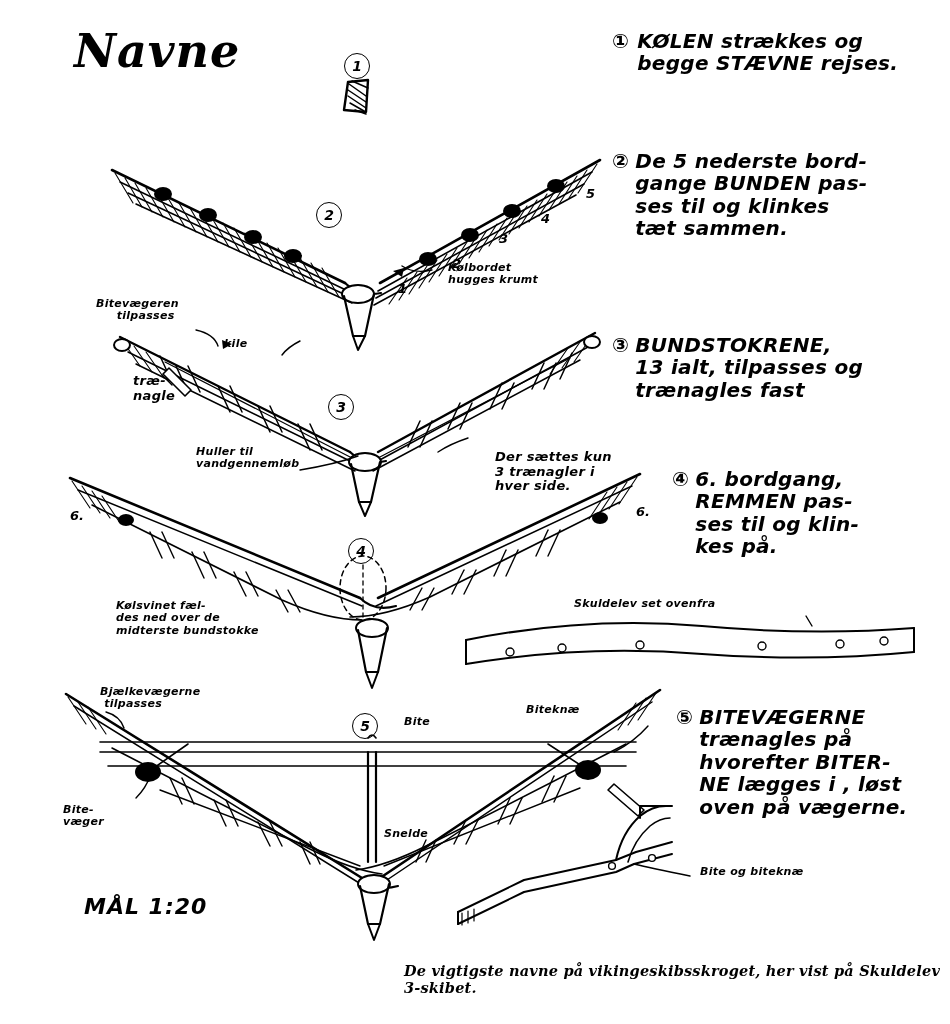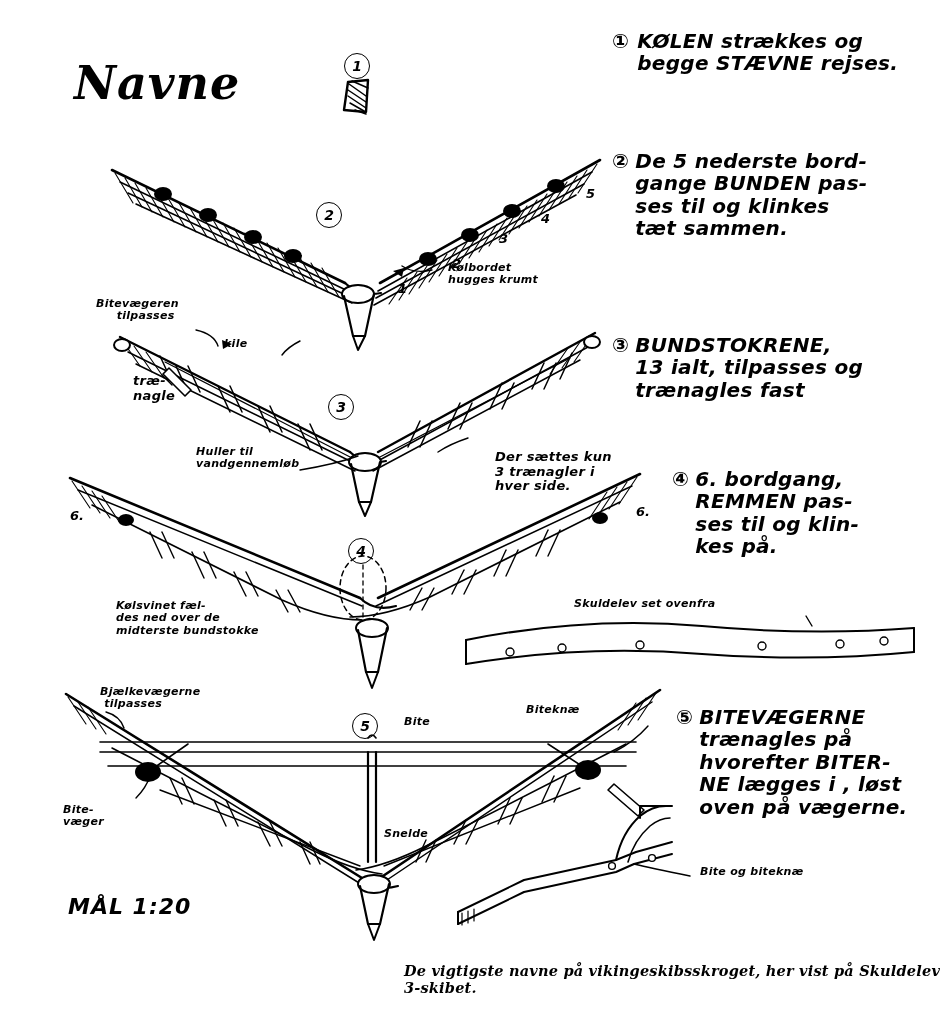--- a/index.html
+++ b/index.html
@@ -267,21 +267,21 @@
         <path d="M648 726 q -14 16 -34 26"></path>
       </g>
 
       <g fill="#000" stroke="none">
         <path d="M222 340 l10 4 l-9 5 z"></path>
         <path d="M404 268 l-11 3 l9 6 z"></path>
       </g>
     </g>
   </svg>
 
-  <div class="title" style="left:74px;top:24px;margin-top:32px;">Navne</div>
+  <div class="title" style="left:74px;top:24px;">Navne</div>
 
   <div class="circnum" style="left:344px;top:53px;">1</div>
   <div class="circnum" style="left:316px;top:202px;">2</div>
   <div class="circnum" style="left:328px;top:394px;">3</div>
   <div class="circnum" style="left:348px;top:538px;">4</div>
   <div class="circnum" style="left:352px;top:713px;">5</div>
 
   <div style="position:absolute;left:612px;top:30px;display:flex;gap:8px;">
     <span class="hand step-text" style="position:static;">①</span>
     <span class="hand step-text lbl-lines" style="position:static;">KØLEN strækkes og
@@ -360,17 +360,17 @@
 
   <div class="hand note" style="left:384px;top:828px;">Snelde</div>
 
   <div class="hand note" style="left:526px;top:704px;">Biteknæ</div>
 
   <div class="hand note lbl-lines" style="left:63px;top:804px;">Bite-
 væger</div>
 
   <div class="hand note" style="left:700px;top:866px;">Bite og biteknæ</div>
 
-  <div class="scale" style="left:68px;top:894px;font-style:italic;">MÅL 1:20</div>
+  <div class="scale" style="left:84px;top:894px;font-style:italic;">MÅL 1:20</div>
 
   <div class="caption" style="left:404px;top:962px;">De vigtigste navne på vikingeskibsskroget, her vist på Skuldelev 3-skibet.</div>
 
 </div>
 
 </body></html>

